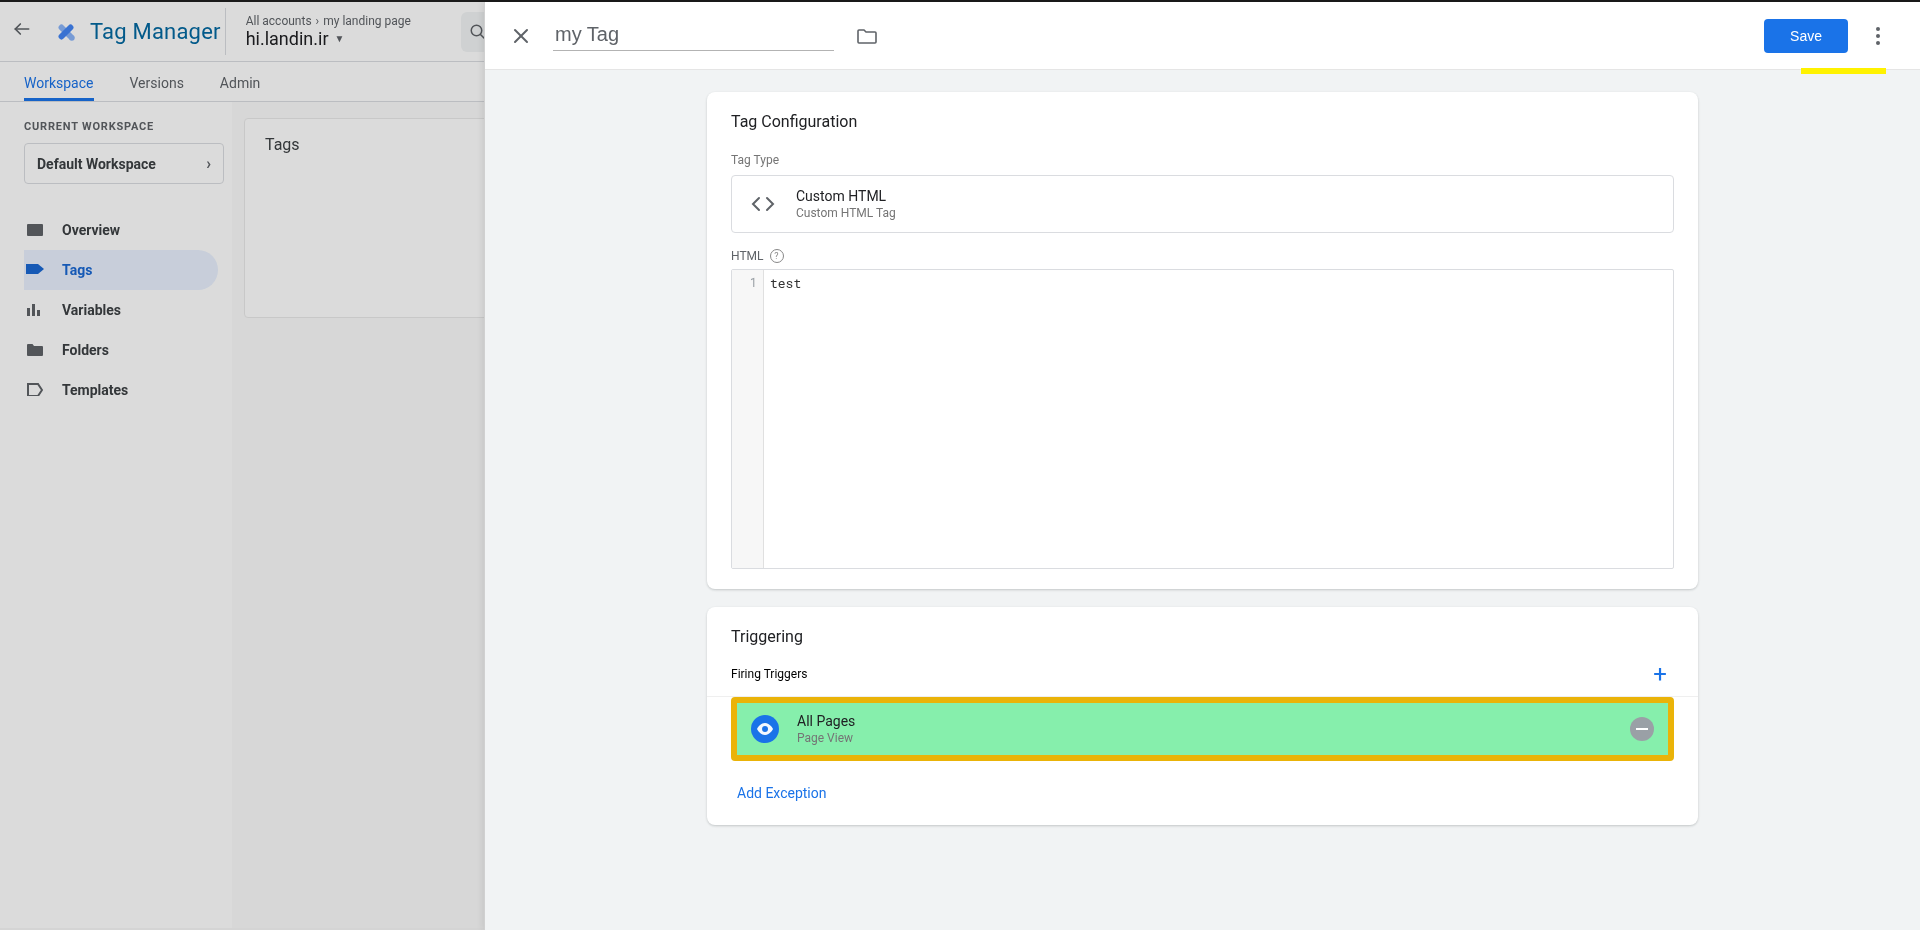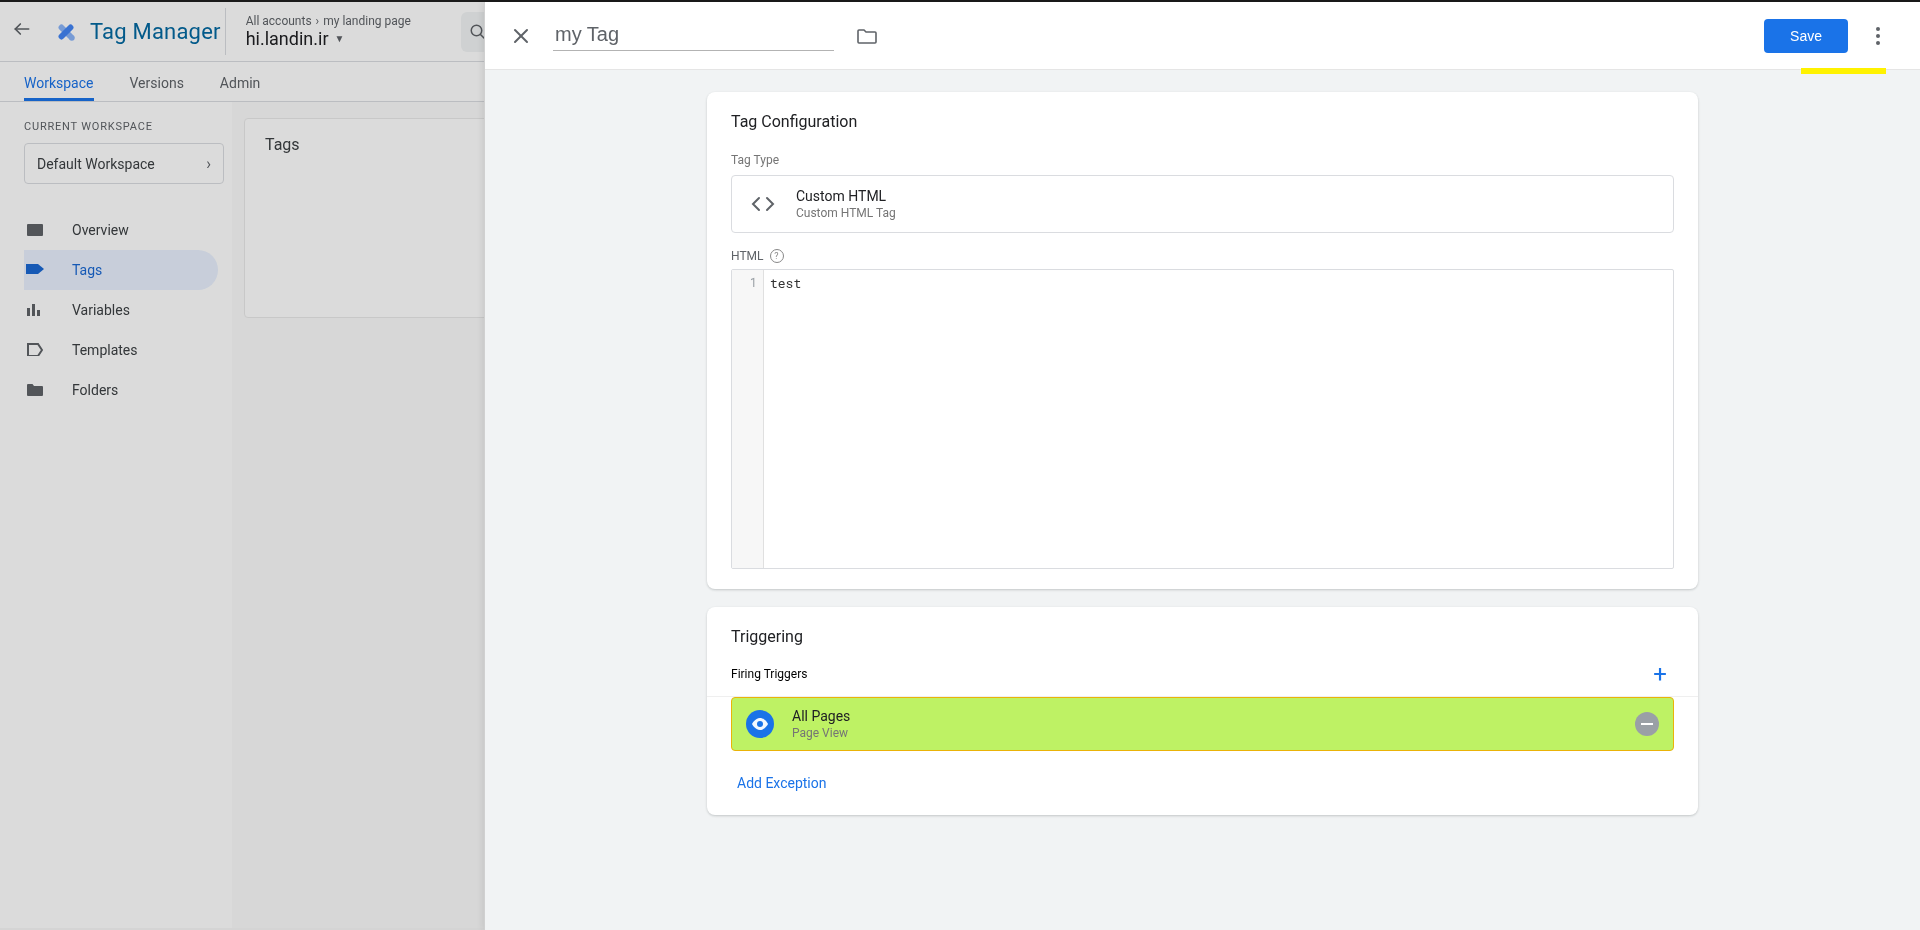--- a/index.html
+++ b/index.html
@@ -67,34 +67,35 @@
   .subnav-item { font-size:14px; color:#5f6368; padding-bottom:10px; position:relative; }
   .subnav-item.active { color:#1a73e8; }
   .subnav-item.active::after {
     content:""; position:absolute; bottom:0; left:0; right:0; height:3px; background:#1a73e8;
   }
   .body-row { display:flex; height:calc(100% - 102px); }
   .leftcol {
     width: 232px;
     padding: 18px 14px 18px 24px;
     background:#fff;
+    font-weight:bold;
   }
   .cw-label { font-size:11px; letter-spacing:0.8px; color:#5f6368; margin-bottom:10px; }
   .ws-selector {
     border:1px solid #dadce0; border-radius:4px;
     padding: 10px 12px;
     display:flex; justify-content:space-between; align-items:center;
     color:#3c4043; font-size:14px;
     margin-bottom: 26px;
     width: 200px;
   }
   .ws-selector .chev { color:#5f6368; font-size:16px; }
   .side-list { list-style:none; }
   .side-item {
-    display:flex; align-items:center; gap:28px;
+    display:flex; align-items:center; gap:18px;
     height: 40px; padding-left: 2px;
     font-size: 14px; color:#3c4043;
     border-radius: 0 20px 20px 0;
   }
   .side-item .ic { width:18px; text-align:center; color:#5f6368; font-size:16px; }
   .side-item.active { background:#e8f0fe; color:#1967d2; }
   .side-item.active .ic { color:#1967d2; }
   .main-panel {
     flex:1;
     padding: 16px 16px 16px 12px;
@@ -218,22 +219,22 @@
     padding: 14px 24px 8px 24px;
     border-bottom: 1px solid #efefef;
   }
   .firing-head .lbl { font-size:12px; color:#000000; }
   .plus-btn {
     width:28px; height:28px; display:flex; align-items:center; justify-content:center;
     color:#1a73e8; font-size:24px; cursor:pointer; font-weight:400;
   }
   .trigger-wrap { padding: 0 24px 6px 24px; }
   .trigger-row {
-    border:1px solid #eab308; border-radius:4px;
-    background:#bef264;
+    border:6px solid #eab308; border-radius:4px;
+    background:#86efac;
     display:flex; align-items:center;
     padding: 10px 14px;
     gap: 18px;
   }
   .eye-badge {
     width:28px; height:28px; border-radius:50%;
     background:#1a73e8;
     display:flex; align-items:center; justify-content:center;
   }
   .trig-name { font-size:14px; color:#202124; }
@@ -317,29 +318,29 @@
         <li class="side-item">
           <span class="ic"><svg width="16" height="12" viewBox="0 0 16 12">
                 <rect x="0" y="4" width="3" height="8" fill="#5f6368"></rect>
                 <rect x="5" y="0" width="3" height="12" fill="#5f6368"></rect>
                 <rect x="10" y="6" width="3" height="6" fill="#5f6368"></rect>
               </svg></span>
           <span>Variables</span>
         </li>
         <li class="side-item">
           <span class="ic"><svg width="16" height="13" viewBox="0 0 16 13">
+                <path d="M0 2 L0 12 Q0 13 1 13 L15 13 Q16 13 16 12 L16 4 Q16 3 15 3 L7 3 L5.5 1 L1 1 Q0 1 0 2" fill="#5f6368"></path>
+              </svg></span>
+          <span>Folders</span>
+        </li>
+        <li class="side-item">
+          <span class="ic"><svg width="16" height="13" viewBox="0 0 16 13">
                 <path d="M1 1 H11 L15 7 L11 13 H1 Z" fill="none" stroke="#5f6368" stroke-width="2"></path>
               </svg></span>
           <span>Templates</span>
-        </li>
-        <li class="side-item">
-          <span class="ic"><svg width="16" height="13" viewBox="0 0 16 13">
-                <path d="M0 2 L0 12 Q0 13 1 13 L15 13 Q16 13 16 12 L16 4 Q16 3 15 3 L7 3 L5.5 1 L1 1 Q0 1 0 2" fill="#5f6368"></path>
-              </svg></span>
-          <span>Folders</span>
         </li>
       </ul>
     </div>
     <div class="main-panel">
       <div class="tags-card">
         <div class="tags-card-title">Tags</div>
       </div>
     </div>
   </div>
 </div>

